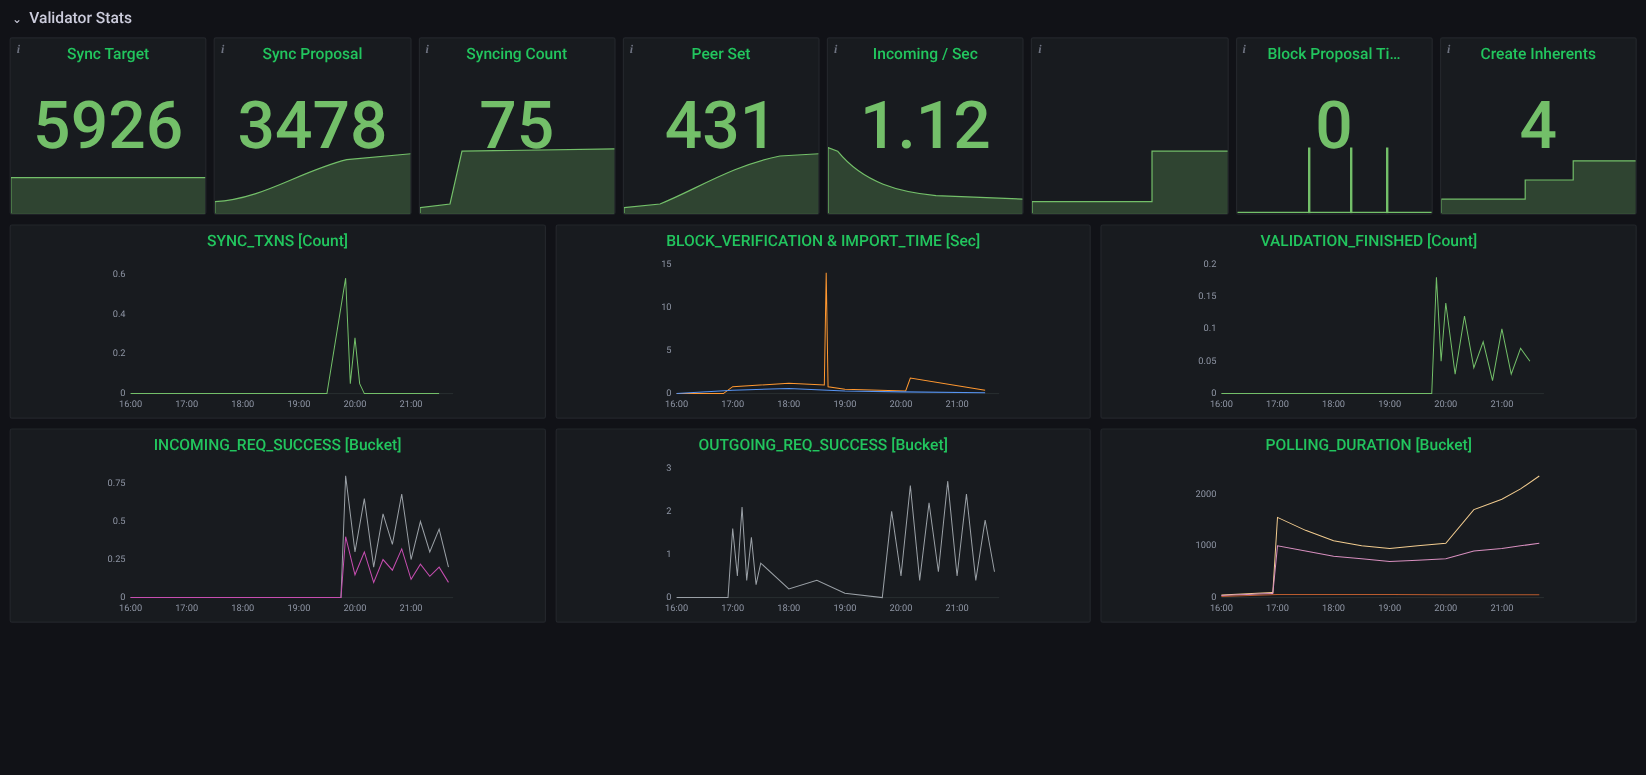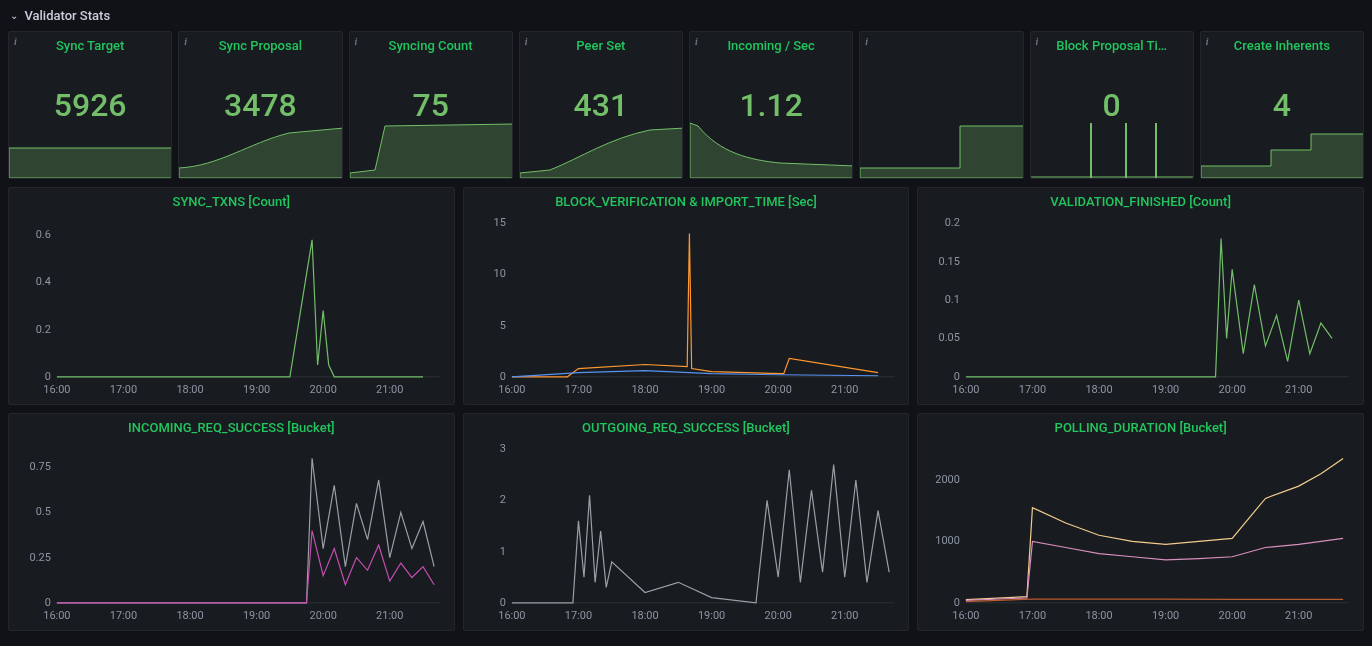--- a/index.html
+++ b/index.html
@@ -33,21 +33,21 @@
     padding: 0 4px 8px 4px;
   }
   .panel {
     background: #181b1f;
     border: 1px solid #23262b;
     border-radius: 2px;
     position: relative;
     overflow: hidden;
   }
   .stat-panel { height: 148px; }
-  .chart-panel { height: 218px; }
+  .chart-panel { height: 162px; }
   .info-icon {
     position: absolute;
     top: 4px; left: 5px;
     width: 11px; height: 11px;
     font-size: 10px;
     font-weight: bold;
     font-style: italic;
     color: #6e7381;
     cursor: pointer;
     font-family: Georgia, serif;
@@ -59,21 +59,21 @@
     padding: 6px 4px 2px 4px;
     white-space: nowrap;
     overflow: hidden;
     text-overflow: ellipsis;
     font-weight: 500;
   }
   .stat-value {
     position: absolute;
     top: 50%; left: 50%;
     transform: translate(-50%, -50%);
-    font-size: 32px;
+    font-size: 55px;
     font-weight: 500;
     color: #73bf69;
     white-space: nowrap;
     z-index: 2;
   }
   .spark {
     position: absolute;
     left: 0; right: 0; bottom: 0;
     height: 60px;
     z-index: 1;

